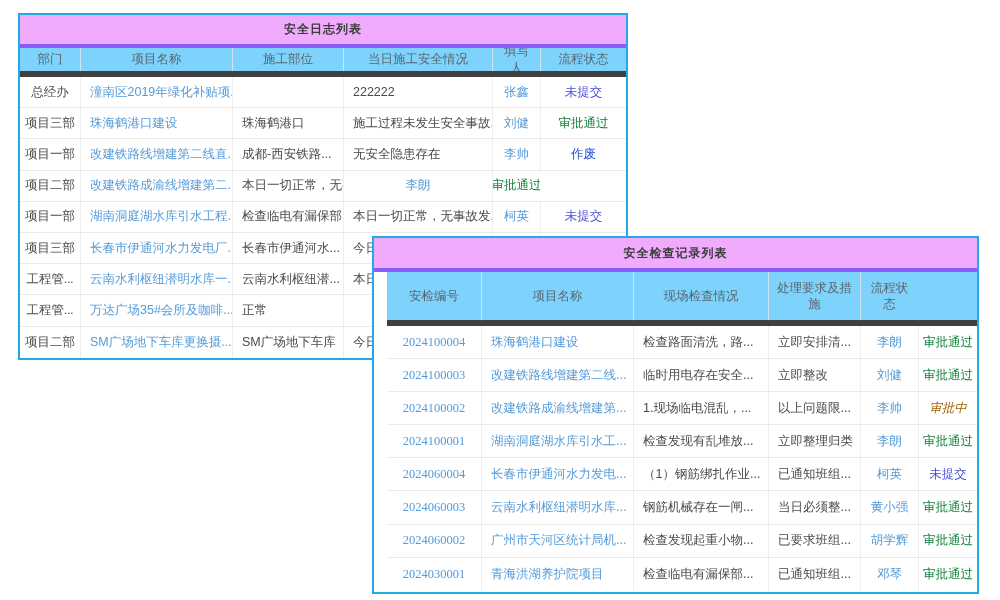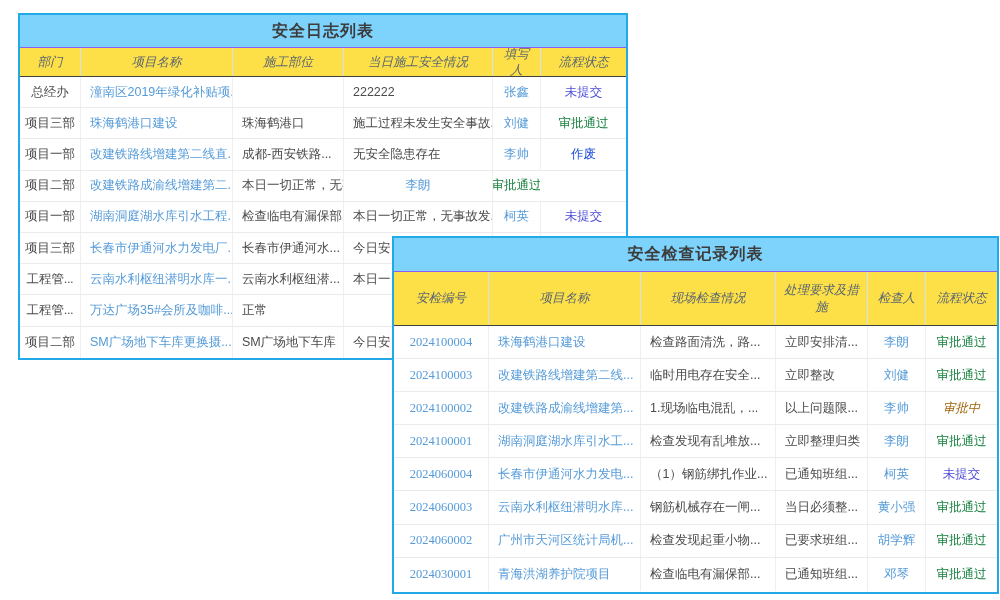--- a/index.html
+++ b/index.html
@@ -2,33 +2,33 @@
 <html><head>
 <meta charset="utf-8">
 <style>
   * { margin: 0; padding: 0; box-sizing: border-box; }
   html, body { width: 1000px; height: 600px; background: #ffffff; overflow: hidden;
     font-family: "Liberation Sans", "DejaVu Sans", sans-serif; }
   .canvas { position: relative; width: 1000px; height: 600px; background: #ffffff; }
 
   .card { position: absolute; background: #ffffff; border: 2px solid #21aae7; }
   .card-log  { left: 18px;  top: 13px;  width: 610px; height: 347px; z-index: 1; }
-  .card-insp { left: 392px; top: 236px; width: 607px; height: 358px; z-index: 2; }
+  .card-insp { left: 372px; top: 236px; width: 607px; height: 358px; z-index: 2; }
 
   .card-title { display: flex; align-items: center; justify-content: center;
-    font-size: 16px; font-weight: bold; color: #3c3c3c; letter-spacing: 1px;
-    border-bottom: 1px solid #8b5cf6; background: #7dd3fc; }
+    font-size: 12px; font-weight: bold; color: #3c3c3c; letter-spacing: 1px;
+    border-bottom: 4px solid #8b5cf6; background: #f0abfc; }
   .card-log  .card-title { height: 33px; }
   .card-insp .card-title { height: 34px; }
 
   .grid-row { display: grid; }
   .t1 { grid-template-columns: 60px 152px 111px 149px 48px 1fr; }
-  .t2 { grid-template-columns: 94px 152px 135px 92px 58px 1fr; }
-
-  .thead { background: #fde047; border-bottom: 1px solid #404040; font-style: italic; }
+  .t2 { grid-template-columns: 94px 152px 135px 92px 58px 1fr; margin-left: 13px; }
+
+  .thead { background: #7dd3fc; border-bottom: 6px solid #404040; }
   .card-log  .thead { height: 29px; }
   .card-insp .thead { height: 54px; }
   .th { display: flex; align-items: center; justify-content: center; text-align: center;
     font-size: 12.5px; color: #5b6672; line-height: 1.3; padding: 0 6px;
     border-left: 1px solid #cfe3f5; overflow: hidden; }
   .th:first-child { border-left: none; }
 
   .tr { border-bottom: 1px solid #ebebeb; background: #ffffff; }
   .card-log  .tr { height: 31.2px; }
   .card-insp .tr { height: 33.1px; }
@@ -135,21 +135,20 @@
   </section>
 
   <section class="card card-insp">
     <div class="card-title">安全检查记录列表</div>
 
     <div class="grid-row thead t2">
       <div class="th">安检编号</div>
       <div class="th">项目名称</div>
       <div class="th">现场检查情况</div>
       <div class="th">处理要求及措施</div>
-      <div class="th">检查人</div>
       <div class="th">流程状态</div>
     </div>
 
     <div class="grid-row tr t2">
       <div class="td ta-c link">2024100004</div>
       <div class="td link">珠海鹤港口建设</div>
       <div class="td">检查路面清洗，路...</div>
       <div class="td">立即安排清...</div>
       <div class="td ta-c link">李朗</div>
       <div class="td ta-c st-green">审批通过</div>

